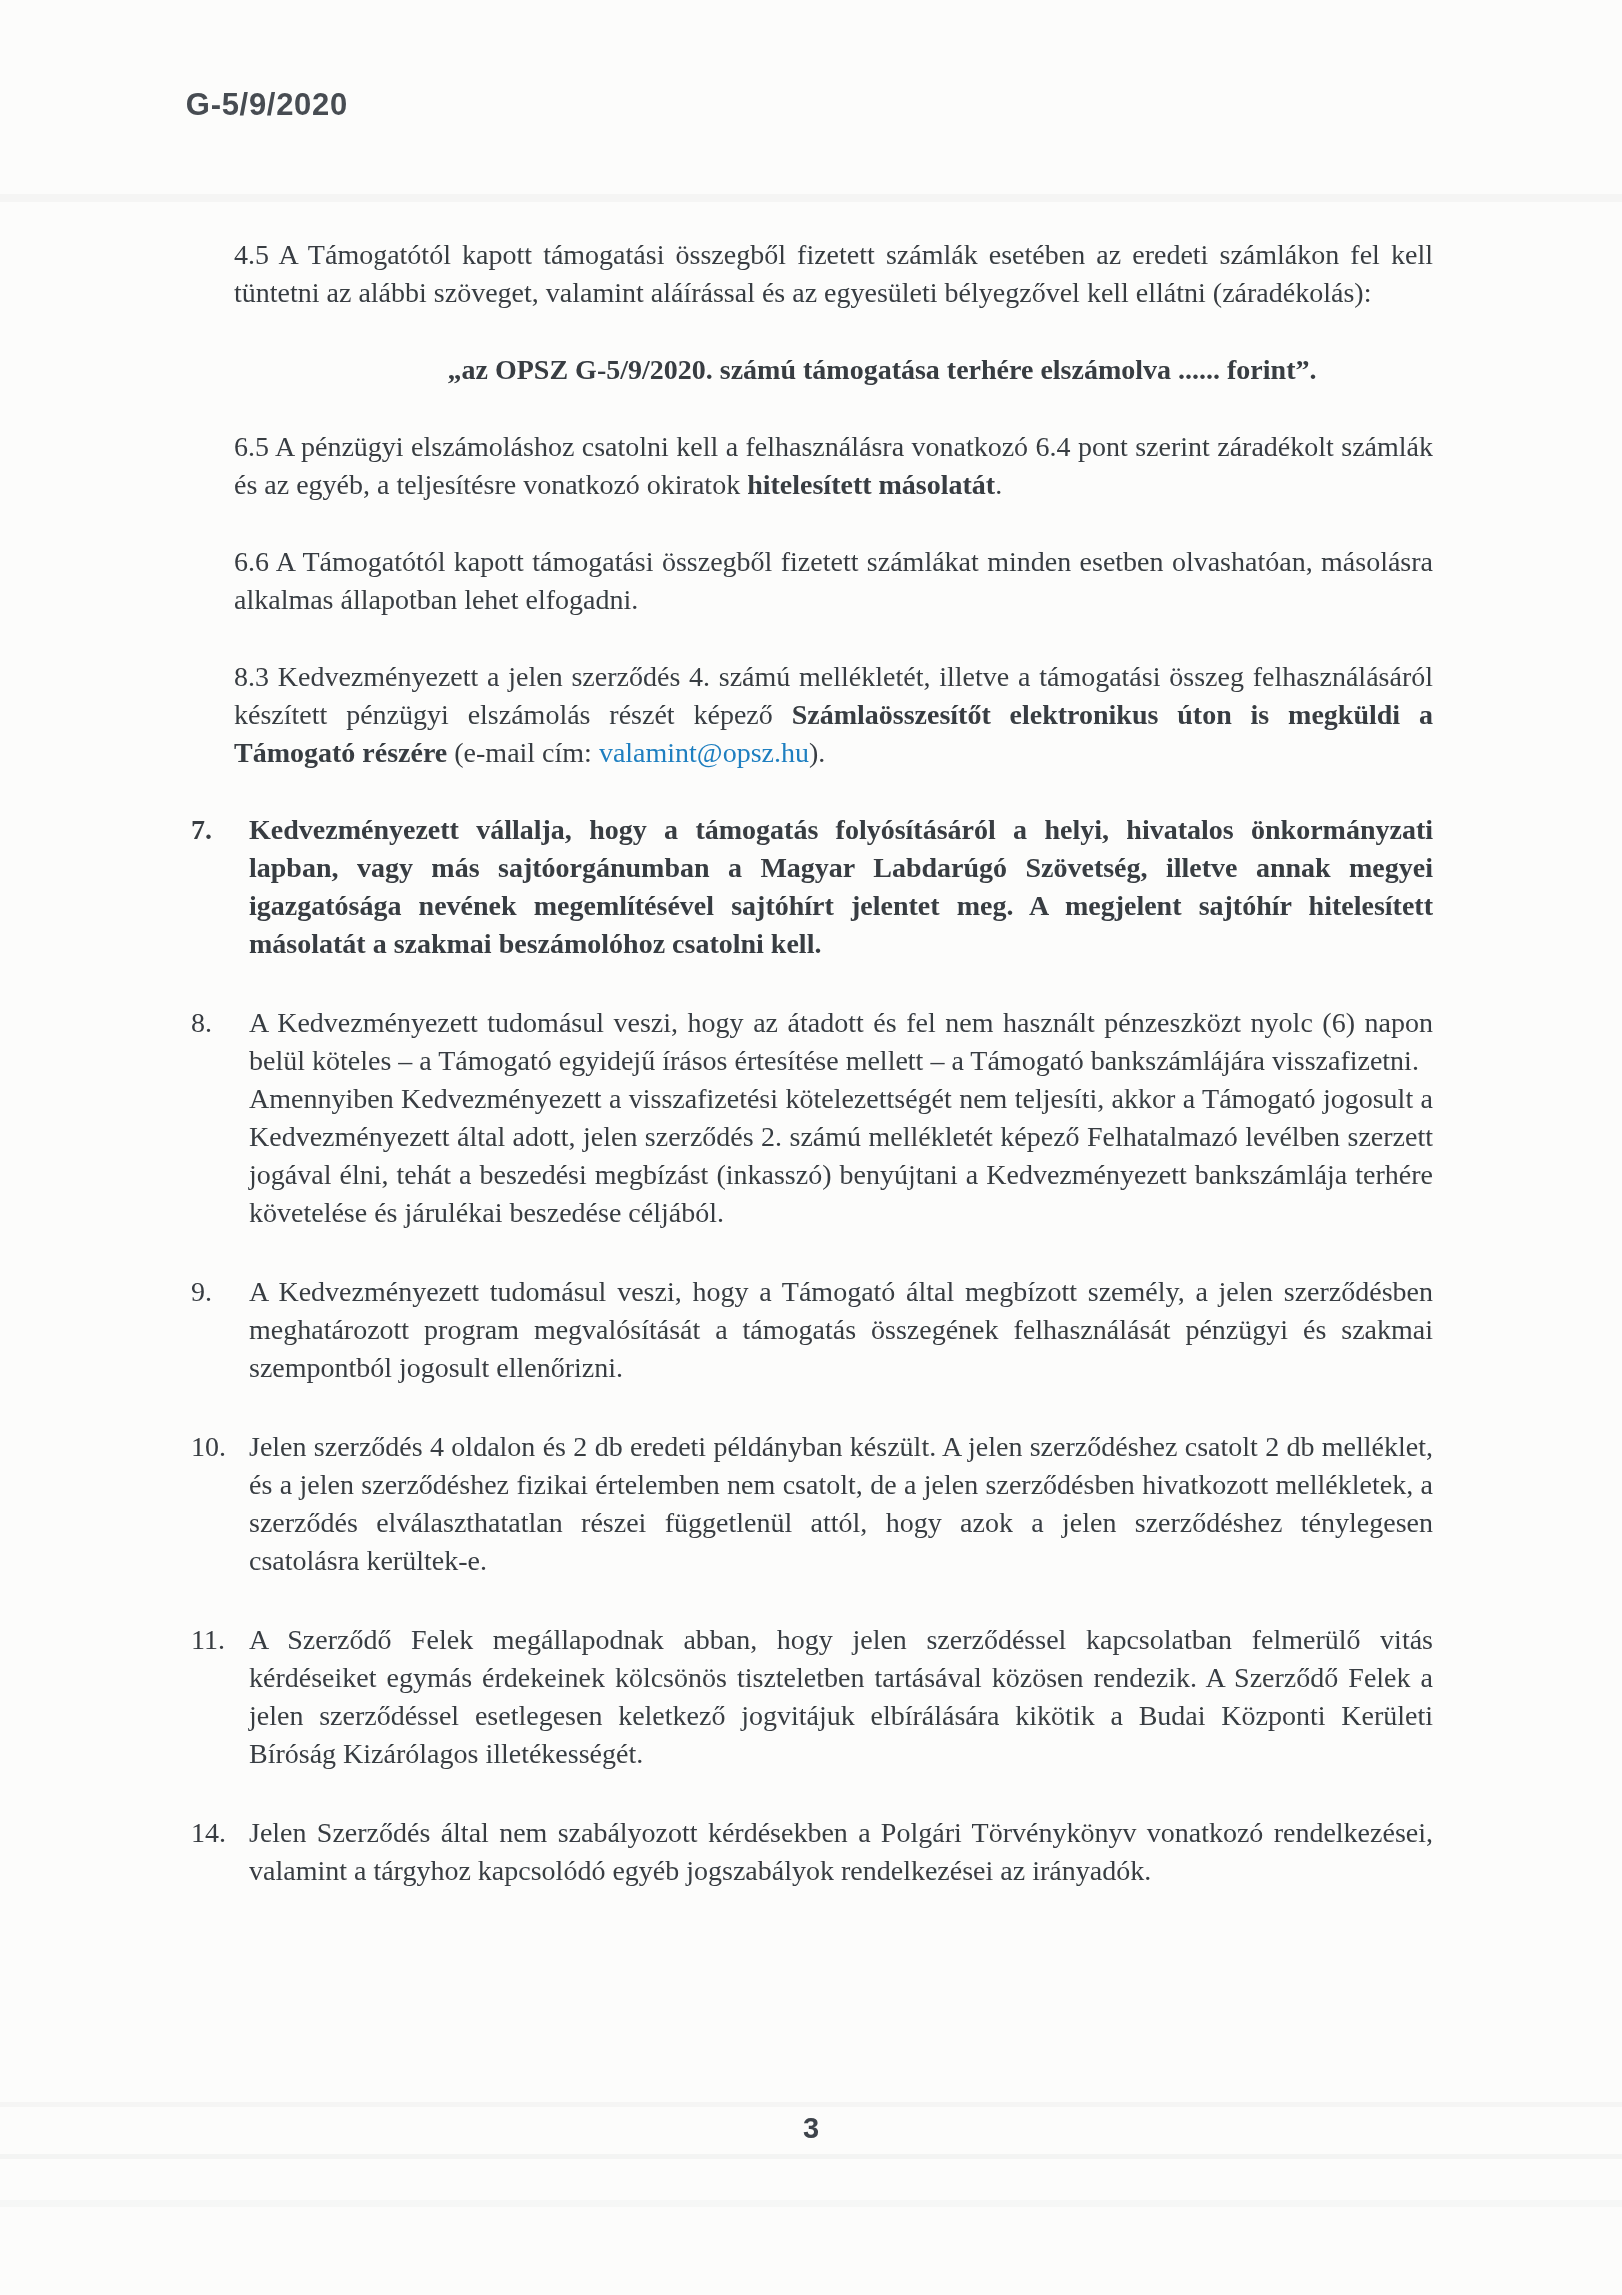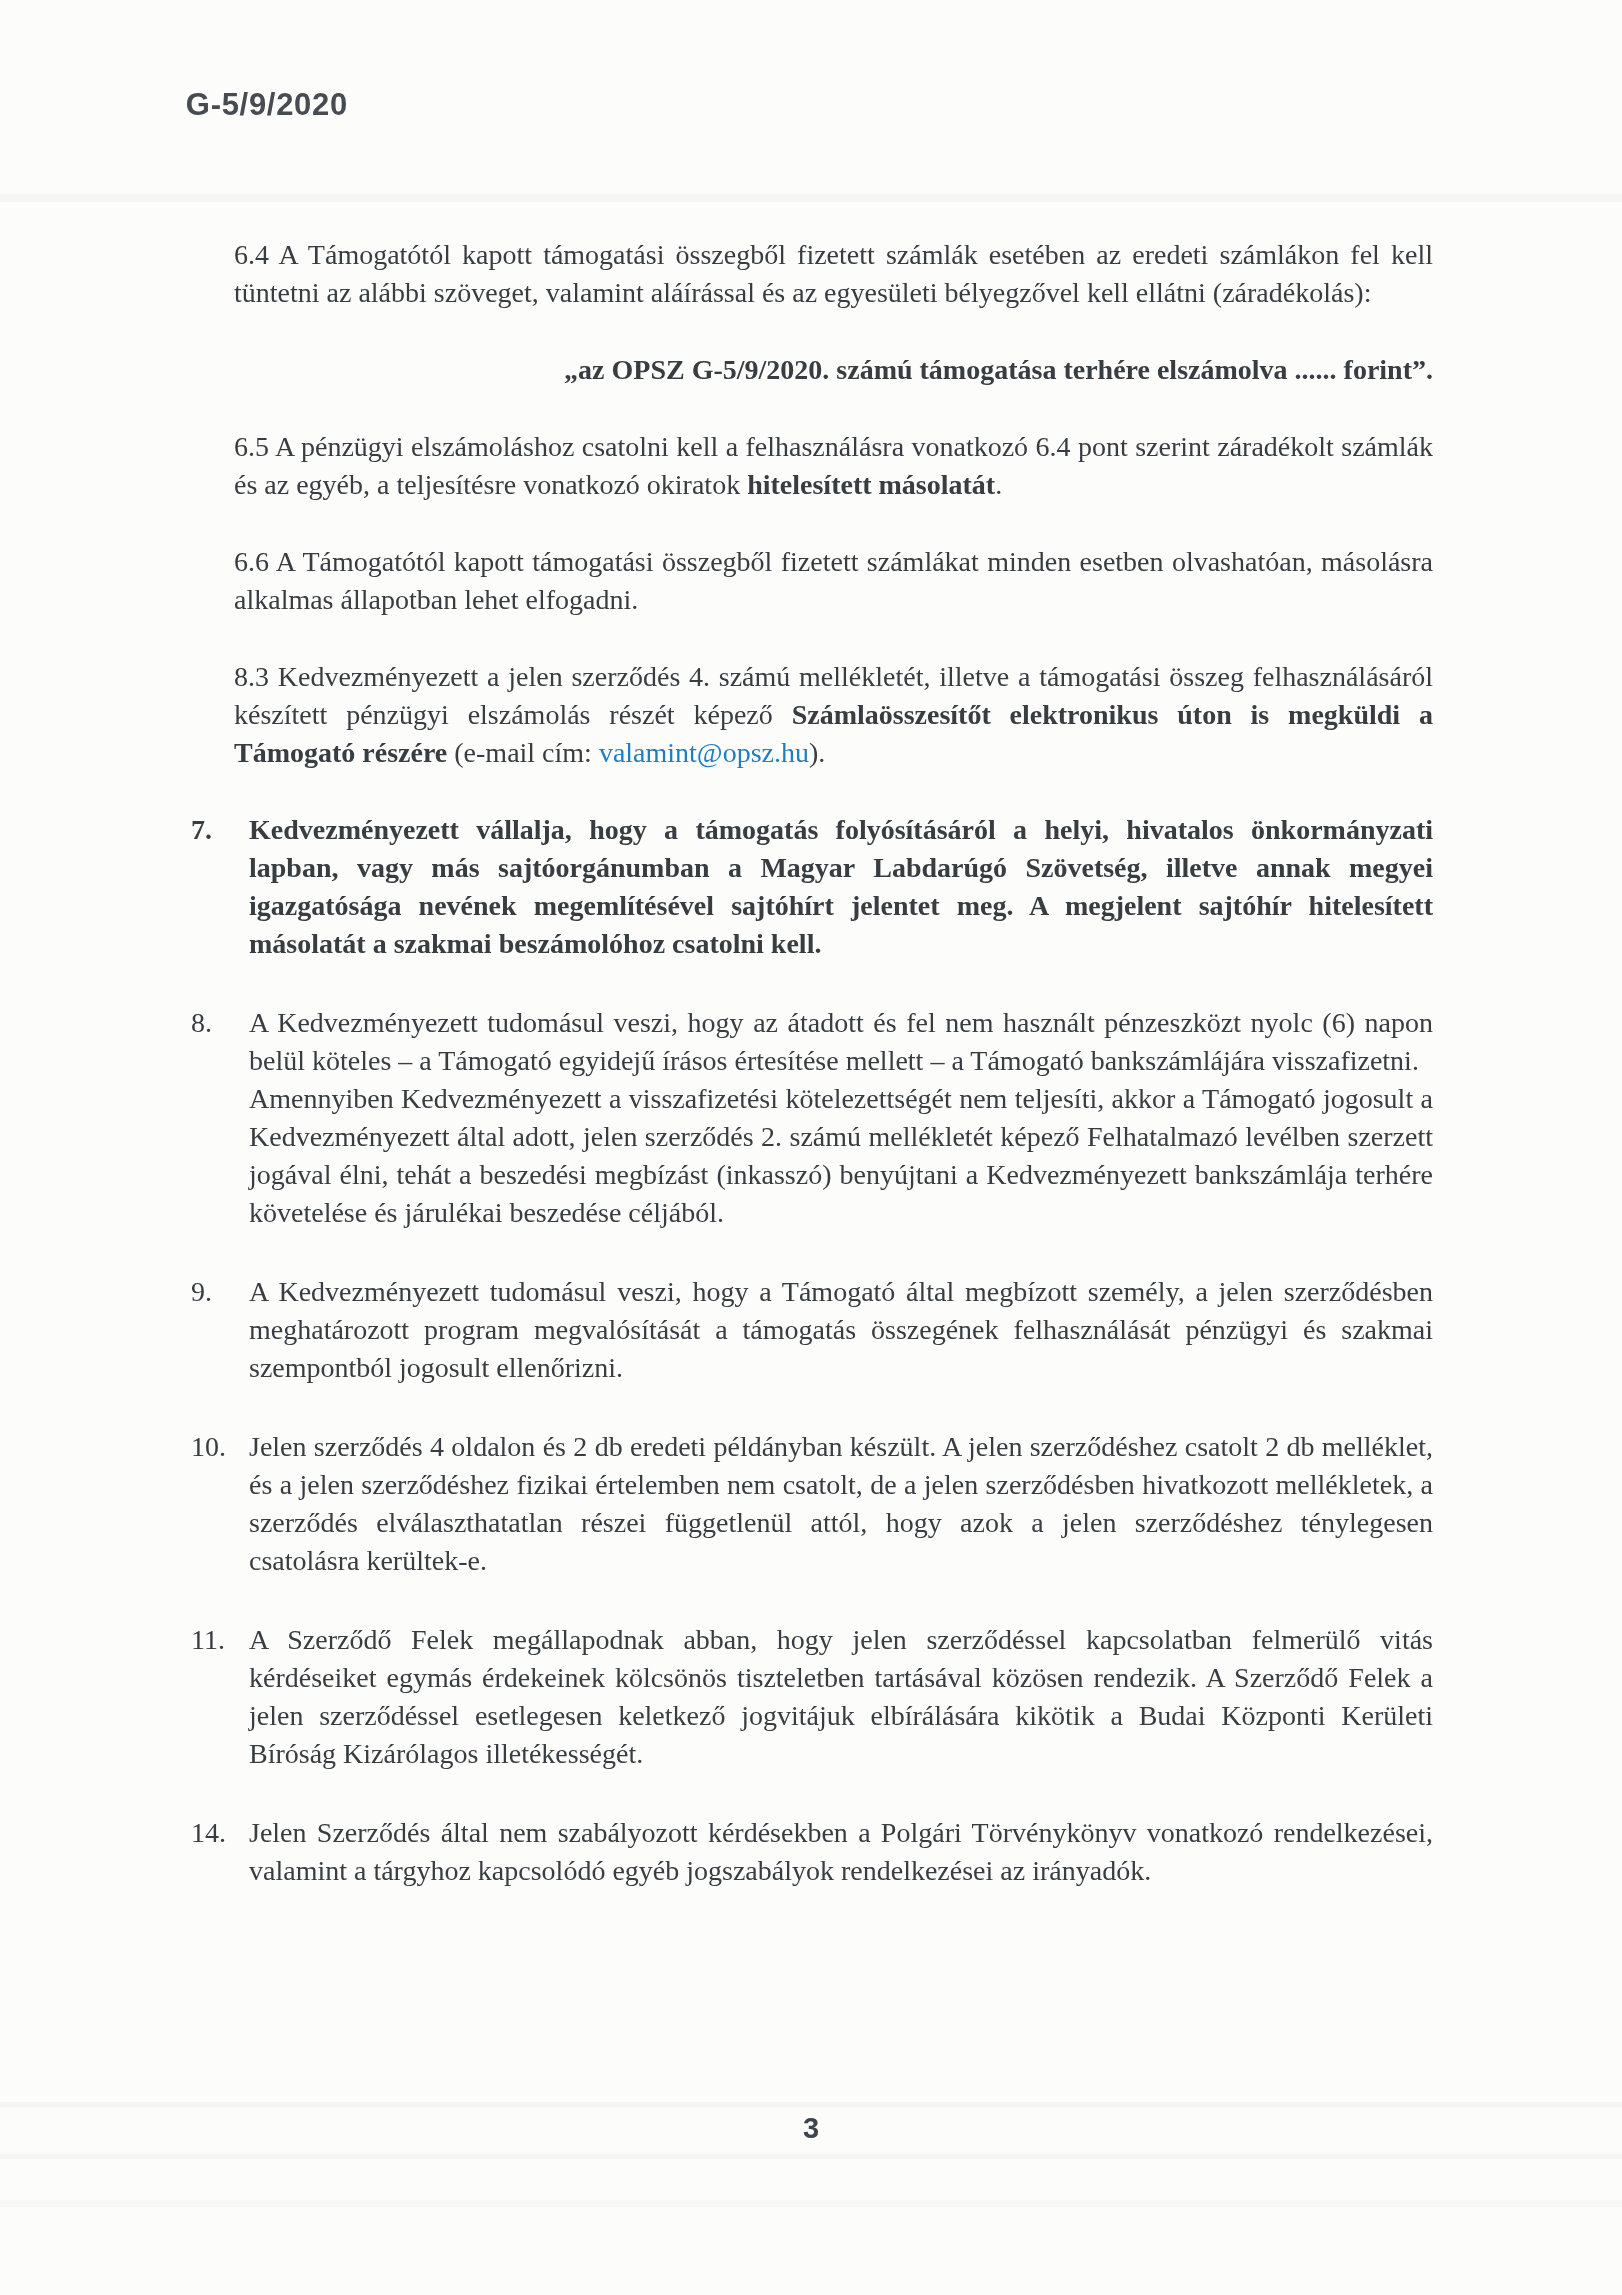--- a/index.html
+++ b/index.html
@@ -25,21 +25,21 @@
   }
   .content { font-size: 28px; line-height: 38px; }
   .sub {
     margin: 0 0 39px 43px;
     text-align: justify;
   }
   .sub.first { margin-top: 115px; }
   .quote {
     margin: 0 0 39px 140px;
     font-weight: bold;
-    text-align: right;
+    text-align: center;
   }
   .item { display: flex; margin-bottom: 41px; }
   .item .num { flex: 0 0 58px; }
   .item .body { flex: 1; text-align: justify; }
   .item .body p { margin: 0; }
   .bold-item { font-weight: bold; }
   .email { color: var(--link-color, #1e7fc0); text-decoration: none; cursor: pointer; }
   .pagenum {
     position: absolute;
     top: 2112px;
@@ -69,21 +69,21 @@
 
   <div class="scan-artifact a1"></div>
   <div class="scan-artifact a2"></div>
   <div class="scan-artifact a3"></div>
   <div class="scan-artifact a4"></div>
 
   <div class="doc-header">G-5/9/2020</div>
 
   <div class="content">
 
-    <p class="sub first">6.4 A Támogatótól kapott támogatási összegből fizetett számlák esetében az eredeti számlákon fel kell tüntetni az alábbi szöveget, valamint aláírással és az egyesületi bélyegzővel kell ellátni (záradékolás):</p>
+    <p class="sub first">4.5 A Támogatótól kapott támogatási összegből fizetett számlák esetében az eredeti számlákon fel kell tüntetni az alábbi szöveget, valamint aláírással és az egyesületi bélyegzővel kell ellátni (záradékolás):</p>
 
     <p class="quote">„az OPSZ G-5/9/2020. számú támogatása terhére elszámolva ...... forint”.</p>
 
     <p class="sub"><span>6.5 A pénzügyi elszámoláshoz csatolni kell a felhasználásra vonatkozó 6.4 pont szerint záradékolt számlák és az egyéb, a teljesítésre vonatkozó okiratok </span><strong>hitelesített másolatát</strong><span>.</span></p>
 
     <p class="sub">6.6 A Támogatótól kapott támogatási összegből fizetett számlákat minden esetben olvashatóan, másolásra alkalmas állapotban lehet elfogadni.</p>
 
     <p class="sub"><span>8.3 Kedvezményezett a jelen szerződés 4. számú mellékletét, illetve a támogatási összeg felhasználásáról készített pénzügyi elszámolás részét képező </span><strong>Számlaösszesítőt elektronikus úton is megküldi a Támogató részére</strong><span> (e-mail cím: </span><a class="email">valamint@opsz.hu</a><span>).</span></p>
 
 

